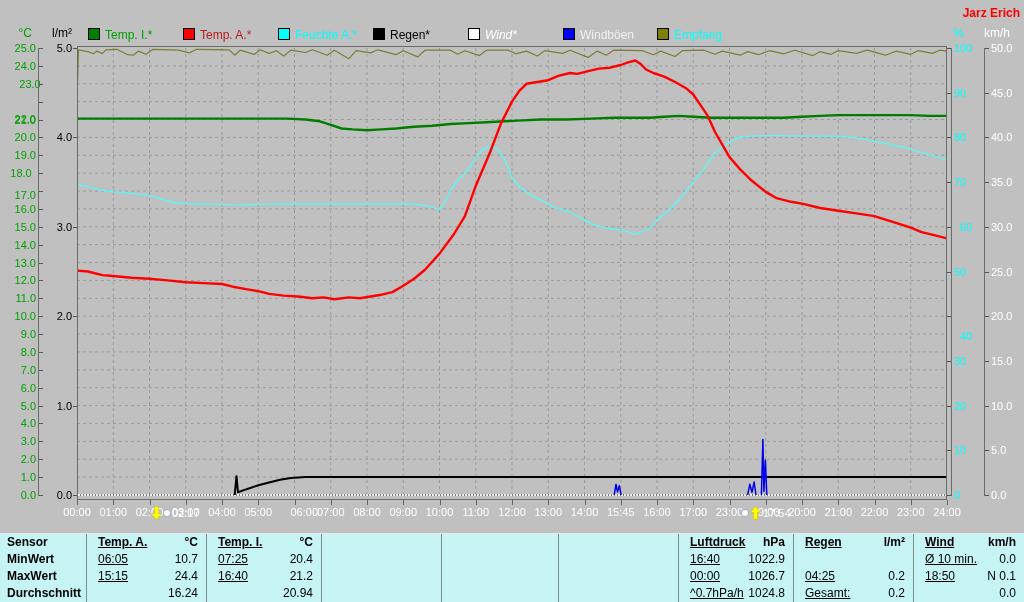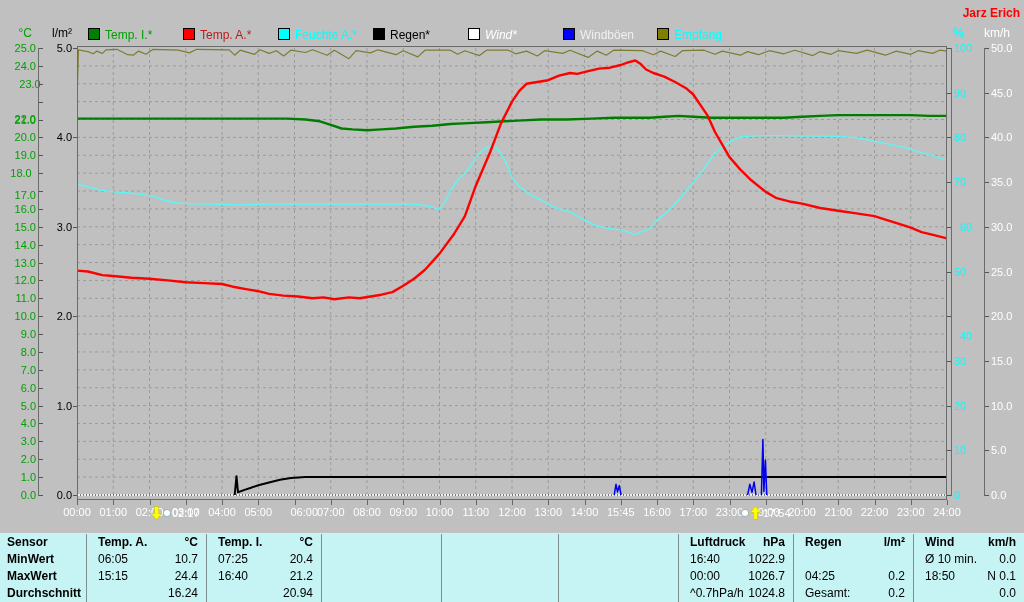--- a/index.html
+++ b/index.html
@@ -20,21 +20,21 @@
   .marker{position:absolute;top:506px;display:flex;align-items:center;gap:2px;
        color:#ffffff;font-size:11px;}
   .moon-dot{width:6px;height:6px;background:#ffffff;border-radius:50%;box-shadow:0 0 0 1px #9db6c8;}
   #plot-wrap{left:77px;top:46px;width:870px;height:454px;}
   #summary-table{left:0;top:534px;width:1024px;height:68px;background:#c6f4f4;
        display:grid;grid-template-columns:87px 120px 115px 120px 117px 120px 115px 120px 110px;
        grid-auto-rows:17px;box-shadow:0 -1px 0 #e8e8e8;font-size:12px;color:#000;}
   .tcell{border-right:1px solid #7e8f8f;line-height:17px;display:flex;
        justify-content:space-between;overflow:hidden;white-space:nowrap;}
   .tcell:nth-child(9n){border-right:none;}
-  .tcell .lft{padding-left:11px;}
+  .tcell .lft{padding-left:11px;text-decoration:underline;}
   .tcell .rgt{padding-right:8px;text-align:right;}
   .rowlabel{font-weight:bold;padding-left:7px;}
   .hdr{font-weight:bold;}
 </style>
 </head>
 <body>
 
 <div id="app">
 
   <div class="abs" id="user-name">Jarz Erich</div>

